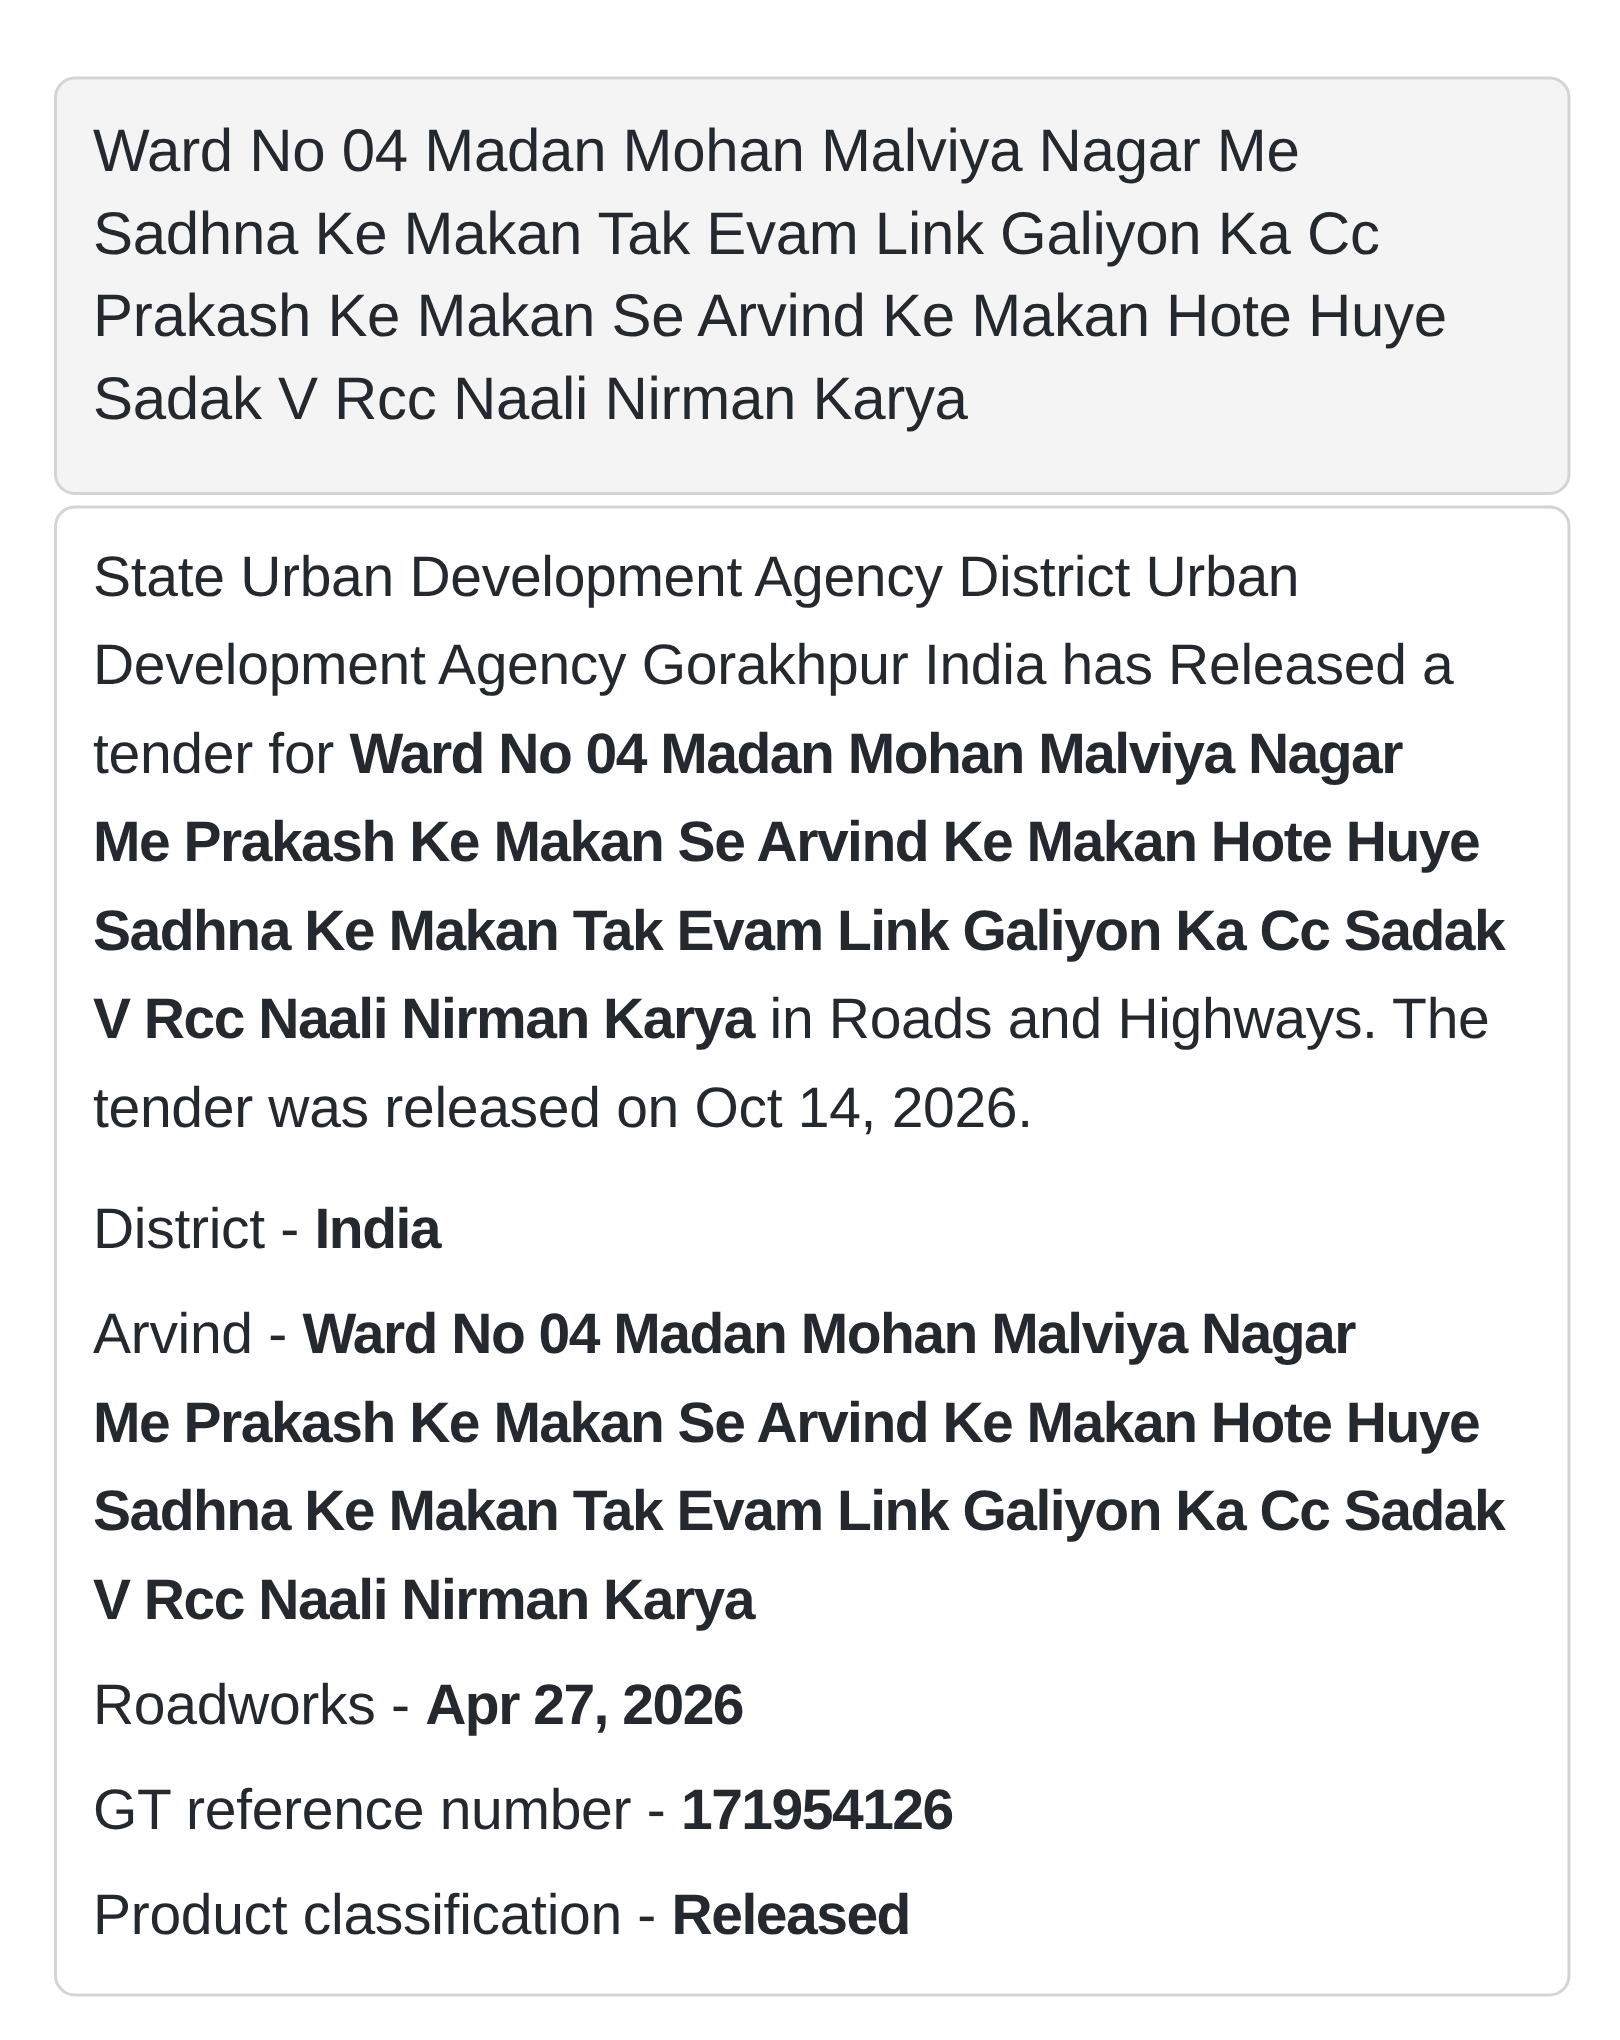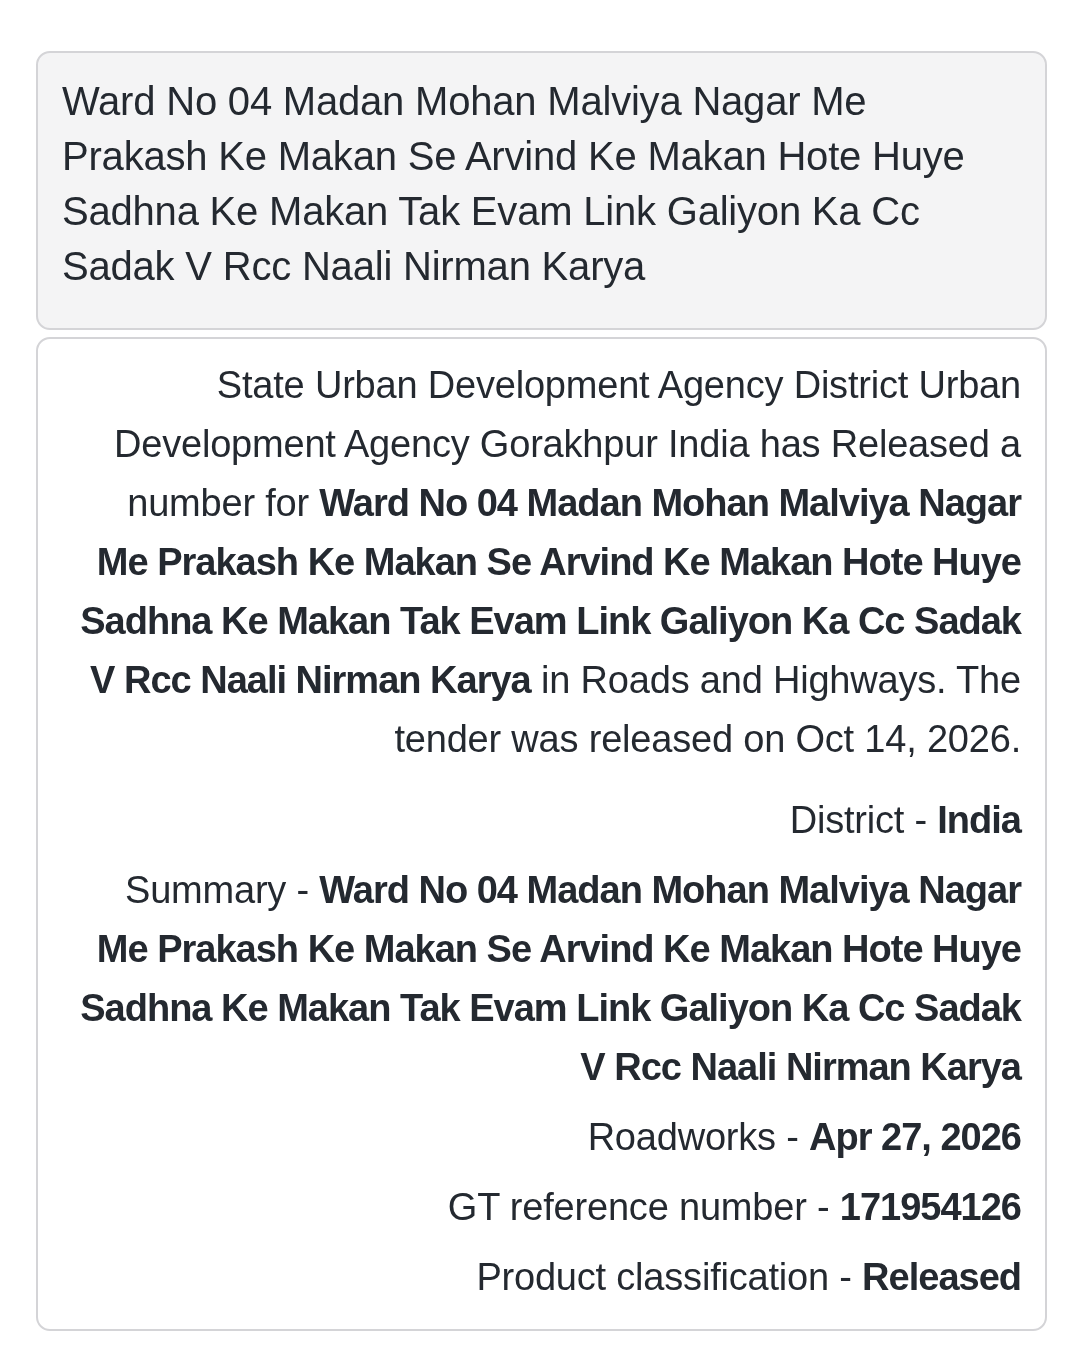--- a/index.html
+++ b/index.html
@@ -34,21 +34,20 @@
     line-height: 55px;
     white-space: nowrap;
     letter-spacing: -0.2px;
   }
   .detail-card {
     background: #ffffff;
     padding: 17px 24px 22px 24px;
   }
   .para {
     margin: 0 0 11px 0;
-    text-align: right;
   }
   .para.intro {
     margin-bottom: 22px;
   }
   .para .line {
     font-size: 38px;
     line-height: 59px;
     white-space: nowrap;
     letter-spacing: -0.2px;
   }
@@ -61,42 +60,42 @@
   }
 </style>
 </head>
 <body style="background: rgb(255, 255, 255); color: rgb(36, 41, 48);">
 
 <div class="page">
 
   <div class="card title-card" style="border-color: rgb(212, 212, 215); background: rgb(244, 244, 245);">
     <div class="lines">
         <div class="line">Ward No 04 Madan Mohan Malviya Nagar Me</div>
+        <div class="line">Sadhna Ke Makan Tak Evam Link Galiyon Ka Cc</div>
         <div class="line">Prakash Ke Makan Se Arvind Ke Makan Hote Huye</div>
-        <div class="line">Sadhna Ke Makan Tak Evam Link Galiyon Ka Cc</div>
         <div class="line">Sadak V Rcc Naali Nirman Karya</div>
       </div>
   </div>
 
   <div class="card detail-card" style="border-color: rgb(212, 212, 215); background: rgb(255, 255, 255);">
     <div class="para intro">
         <div class="line"><span>State Urban Development Agency District Urban</span></div>
         <div class="line"><span>Development Agency Gorakhpur India has Released a</span></div>
-        <div class="line"><span>number for </span><b>Ward No 04 Madan Mohan Malviya Nagar</b></div>
+        <div class="line"><span>tender for </span><b>Ward No 04 Madan Mohan Malviya Nagar</b></div>
         <div class="line"><b>Me Prakash Ke Makan Se Arvind Ke Makan Hote Huye</b></div>
         <div class="line"><b>Sadhna Ke Makan Tak Evam Link Galiyon Ka Cc Sadak</b></div>
         <div class="line"><b>V Rcc Naali Nirman Karya</b><span> in Roads and Highways. The</span></div>
         <div class="line"><span>tender was released on Oct 14, 2026.</span></div>
       </div>
     <div>
         <div class="para field">
           <div class="line"><span>District - </span><b>India</b></div>
         </div>
         <div class="para field">
-          <div class="line"><span>Summary - </span><b>Ward No 04 Madan Mohan Malviya Nagar</b></div>
+          <div class="line"><span>Arvind - </span><b>Ward No 04 Madan Mohan Malviya Nagar</b></div>
           <div class="line"><b>Me Prakash Ke Makan Se Arvind Ke Makan Hote Huye</b></div>
           <div class="line"><b>Sadhna Ke Makan Tak Evam Link Galiyon Ka Cc Sadak</b></div>
           <div class="line"><b>V Rcc Naali Nirman Karya</b></div>
         </div>
         <div class="para field">
           <div class="line"><span>Roadworks - </span><b>Apr 27, 2026</b></div>
         </div>
         <div class="para field">
           <div class="line"><span>GT reference number - </span><b>171954126</b></div>
         </div>

